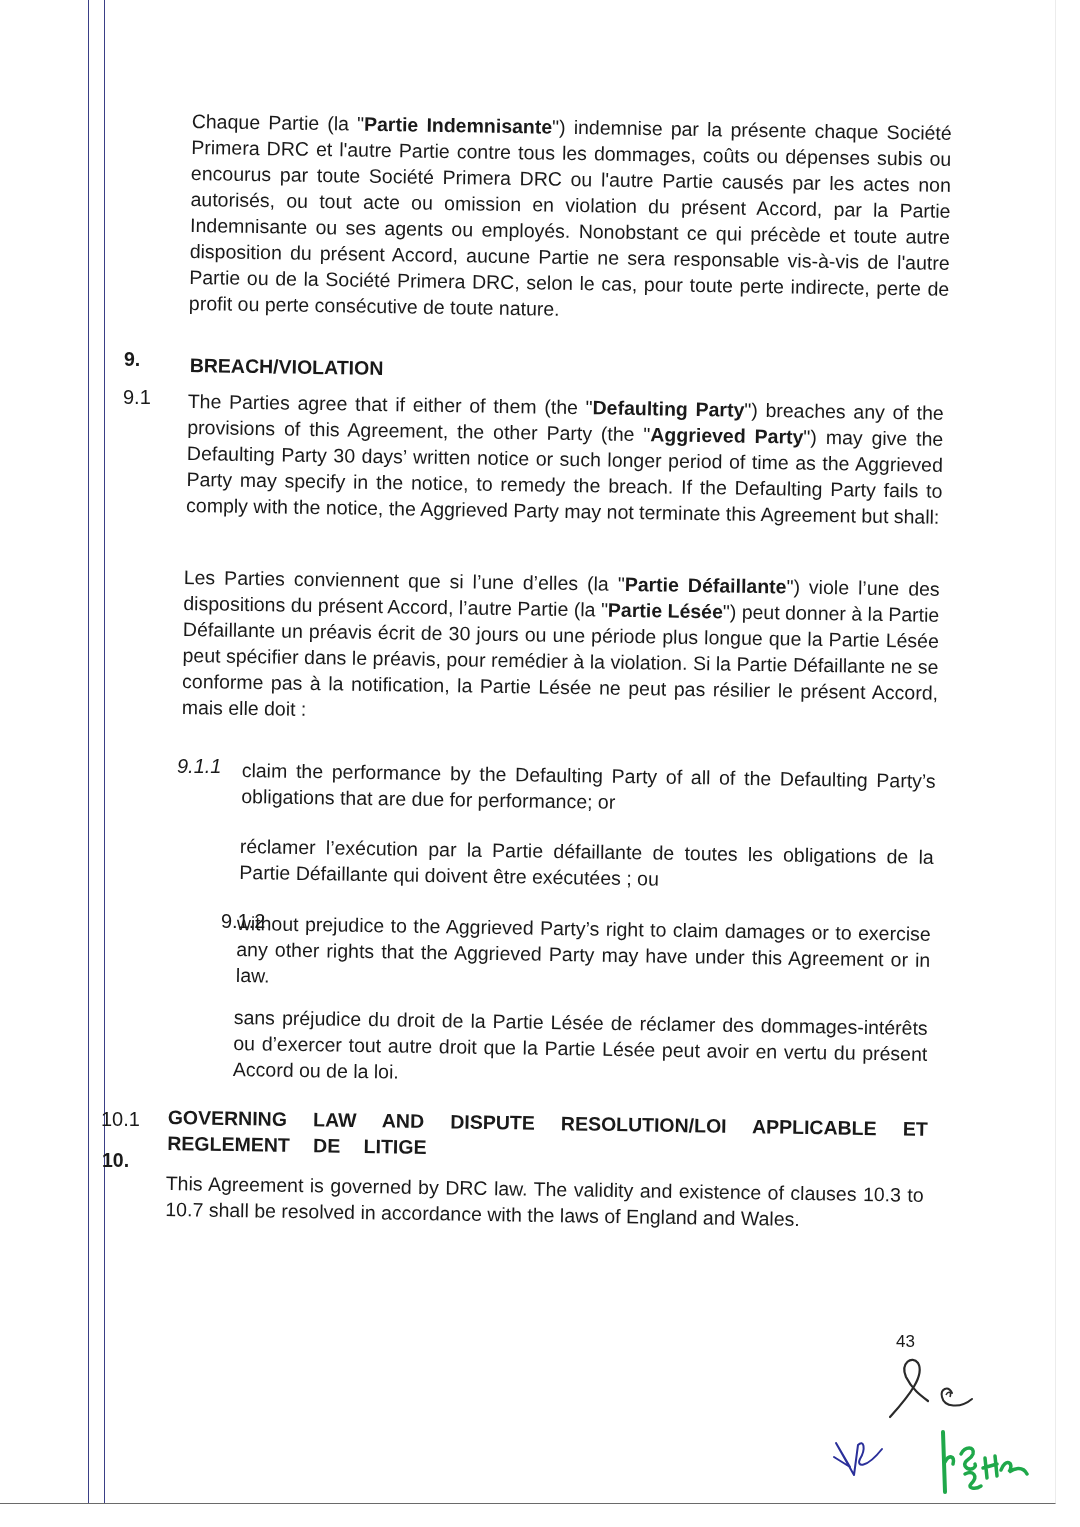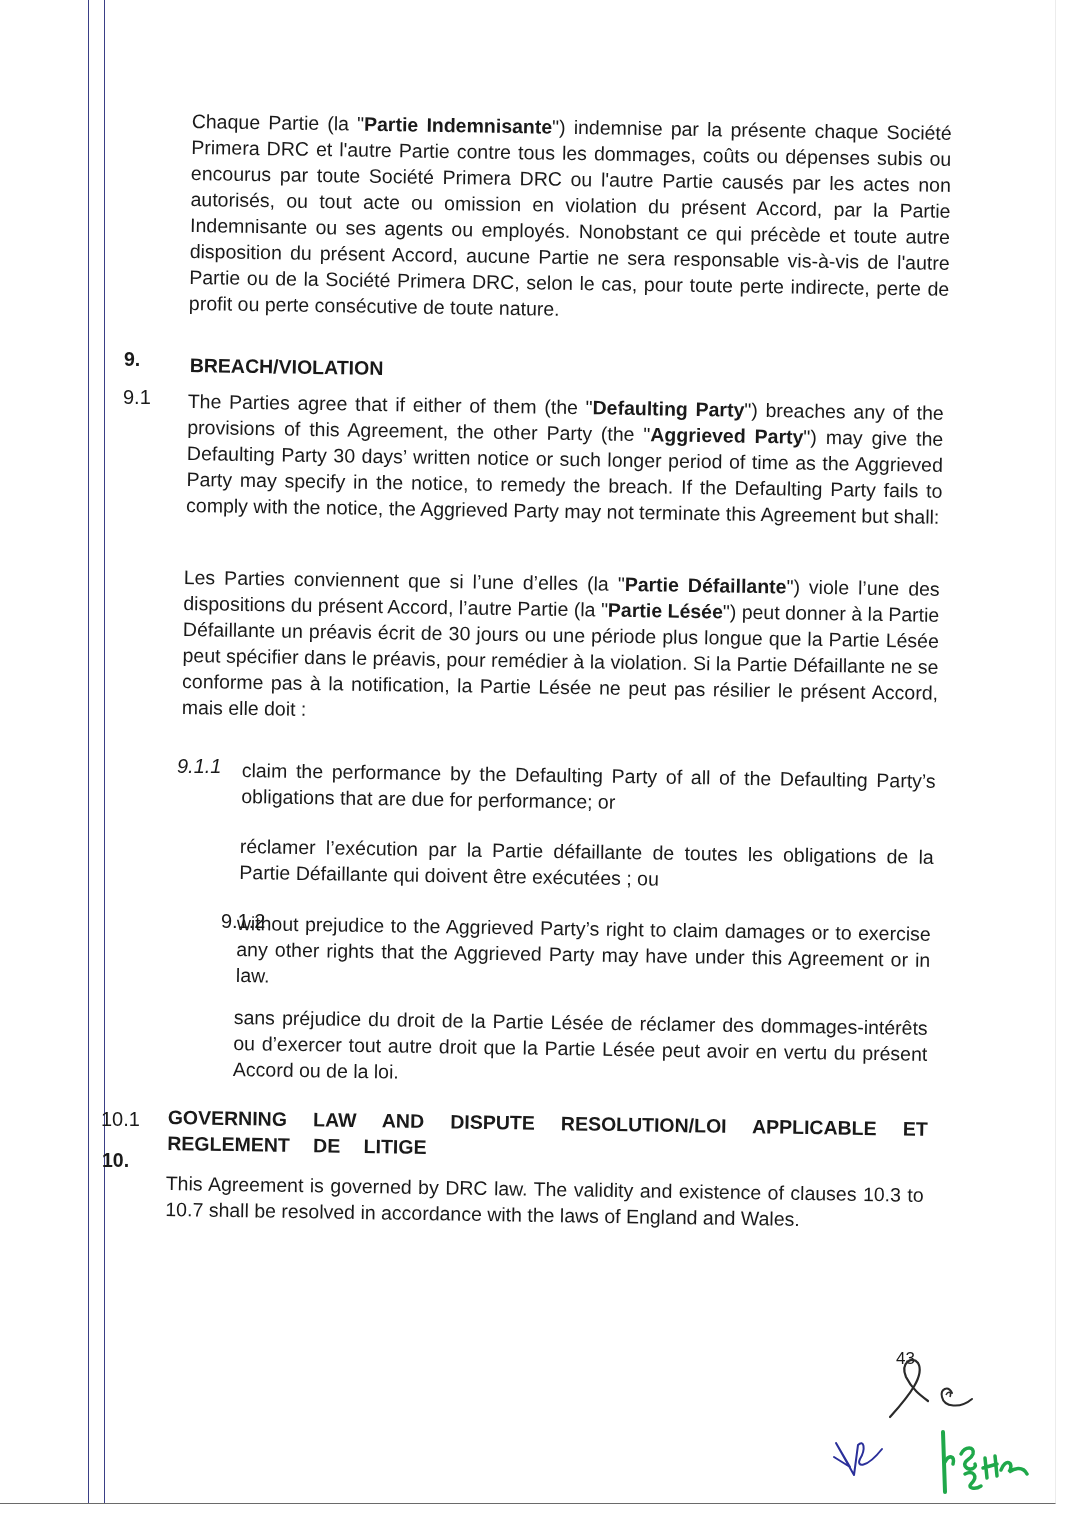--- a/index.html
+++ b/index.html
@@ -47,21 +47,20 @@
     .heading {
       position: absolute;
       font-size: 19.5px;
       font-weight: bold;
       line-height: 26px;
     }
     .pageno {
       position: absolute;
       left: 896px; top: 1332px;
       font-size: 17px;
-      margin-top: 17px;
     }
     .sig { position: absolute; }
   </style>
 </head>
 <body>
 
 <div class="page">
   <div class="margin-line ml1"></div>
   <div class="margin-line ml2"></div>
 

